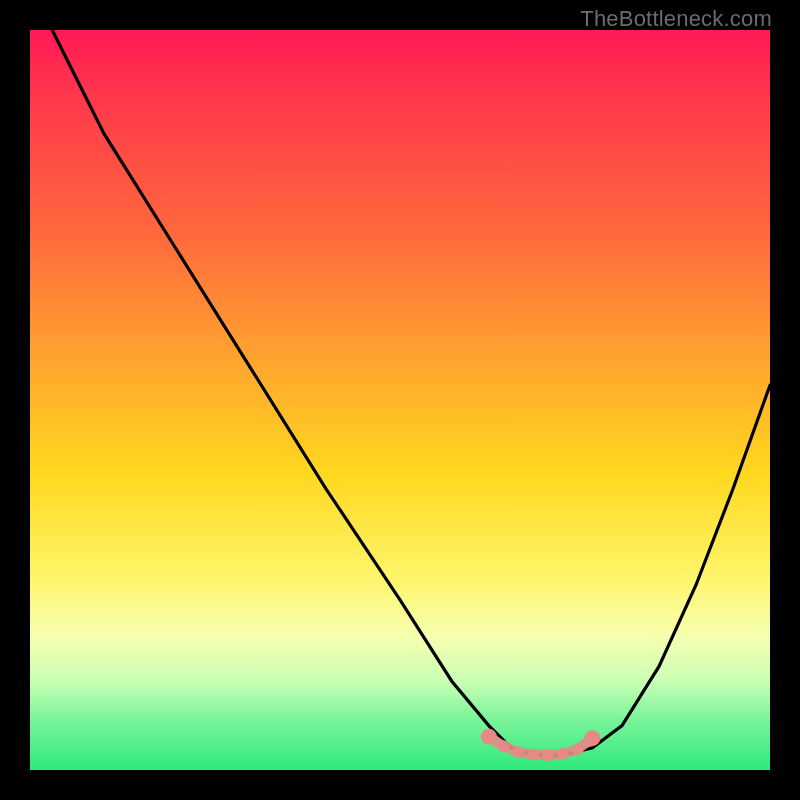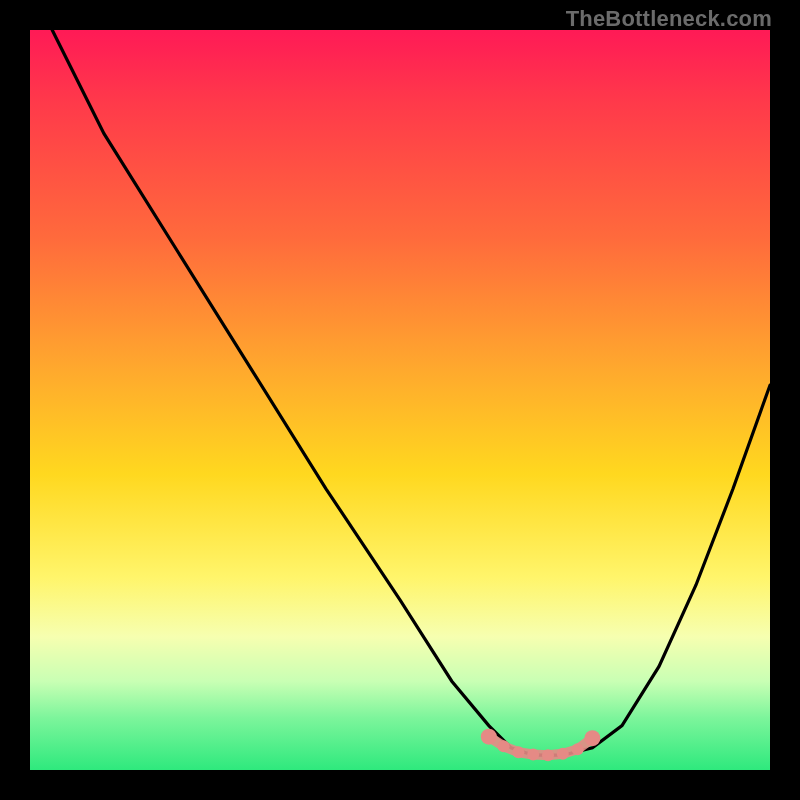--- a/index.html
+++ b/index.html
@@ -37,21 +37,21 @@
       #7cf59b 93%,
       #2ee97d 100%
     );
   }
   .watermark {
     position: absolute;
     top: 6px;
     right: 28px;
     font-family: Arial, Helvetica, sans-serif;
     font-size: 22px;
-    font-weight: 700;
+    font-weight: 400;
     color: #6b6b6b;
     letter-spacing: 0.2px;
   }
   svg.curves {
     position: absolute;
     left: 0;
     top: 0;
     width: 740px;
     height: 740px;
     overflow: visible;

